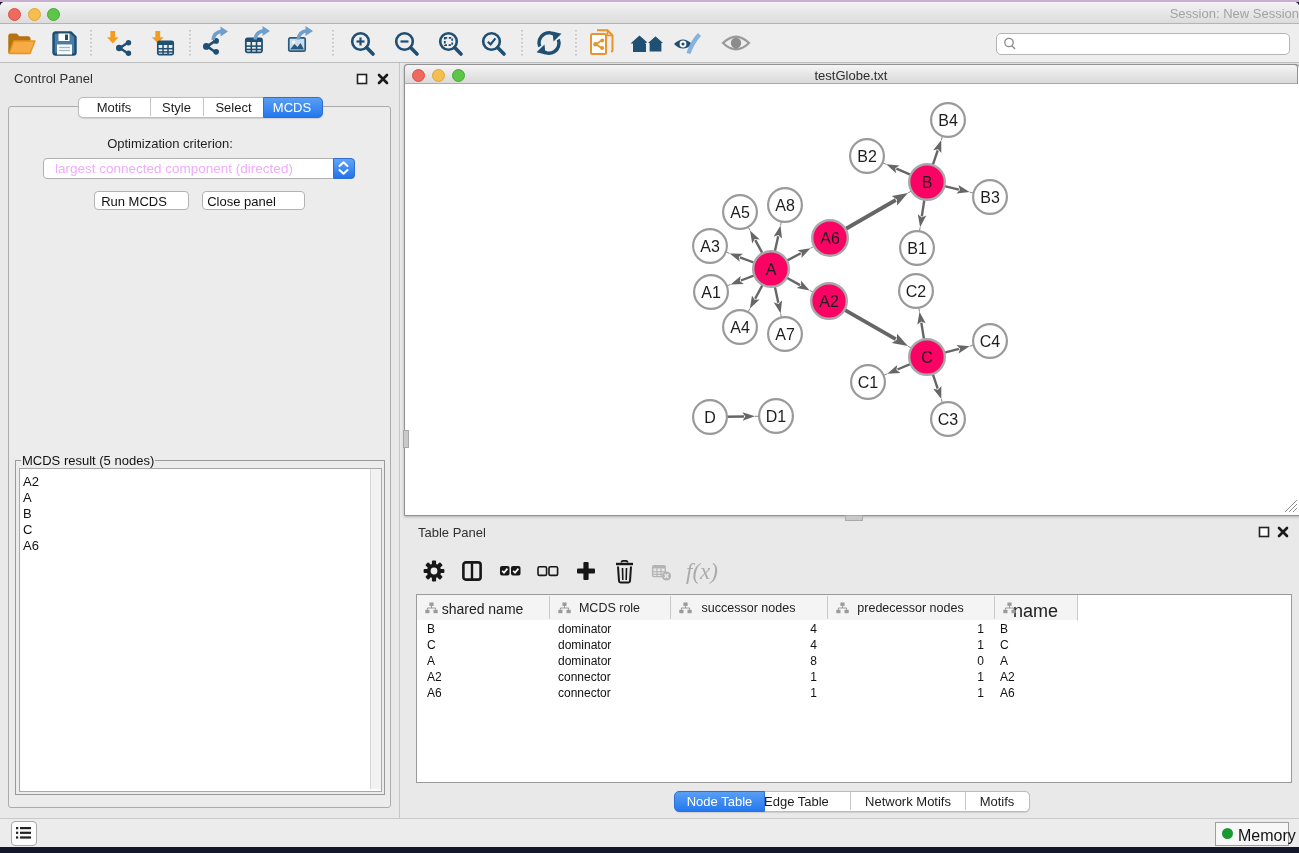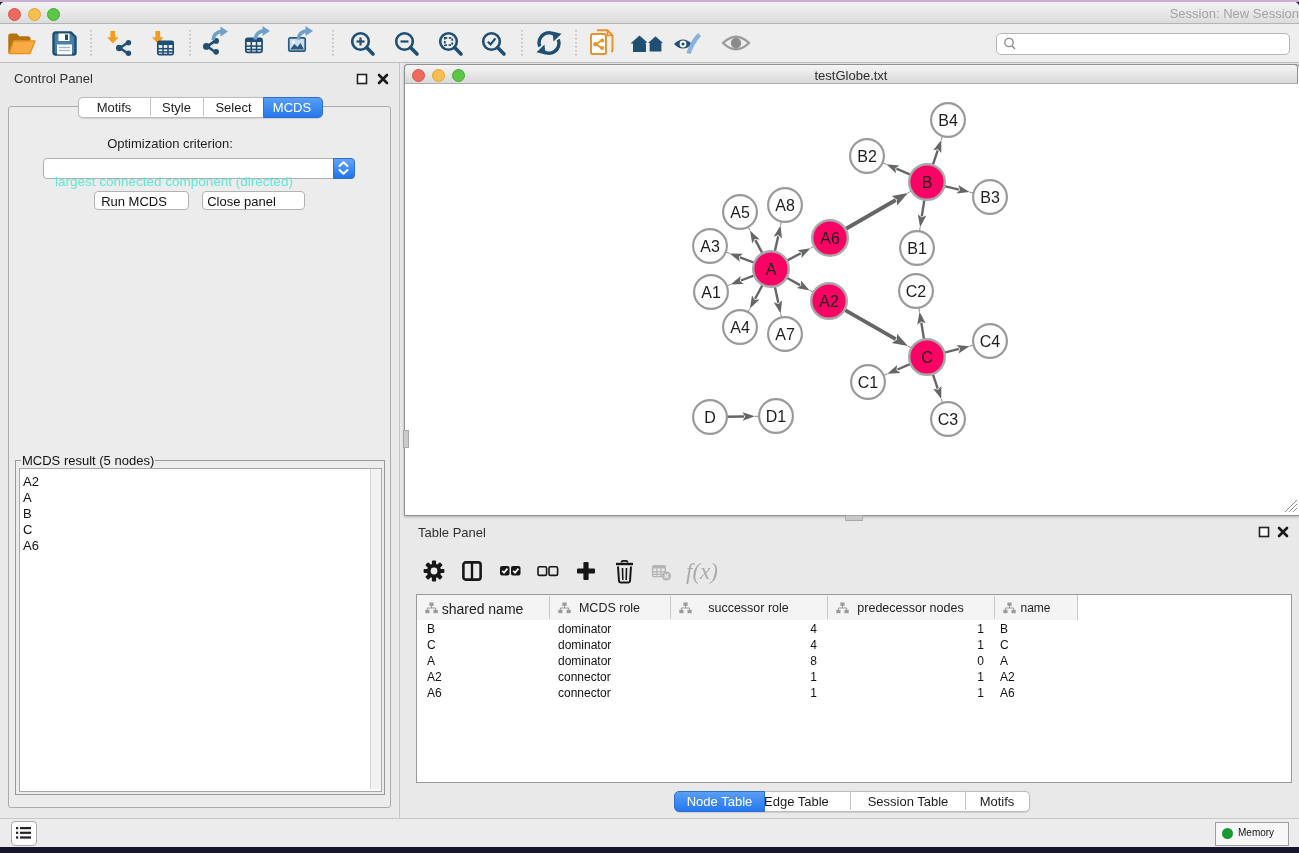--- a/index.html
+++ b/index.html
@@ -171,21 +171,21 @@
 <div class="txt" style="left:203px;top:100px;width:61px;text-align:center;font-size:13px;color:#1c1c1c">Select</div>
 <div class="txt" style="left:263px;top:100px;width:58px;text-align:center;font-size:13px;color:#fff">MCDS</div>
 
 <div class="txt" style="left:8px;top:136px;width:324px;text-align:center;font-size:13px;color:#1e1e1e">Optimization criterion:</div>
 <div class="abs" style="left:43px;top:158px;width:310px;height:19px;background:#fff;border:1px solid #b0b0b0;border-radius:4px"></div>
 <div class="abs" style="left:333px;top:158px;width:20px;height:19px;background:linear-gradient(#62a5f6,#2273ec);border:1px solid #2e6fd0;border-radius:0 4px 4px 0"></div>
 <svg class="abs" style="left:336px;top:160px" width="15" height="16" viewBox="0 0 15 16">
     <path d="M3.5 6 L7.5 2.2 L11.5 6" fill="none" stroke="#fff" stroke-width="2" stroke-linecap="round" stroke-linejoin="round"></path>
     <path d="M3.5 10 L7.5 13.8 L11.5 10" fill="none" stroke="#fff" stroke-width="2" stroke-linecap="round" stroke-linejoin="round"></path>
   </svg>
-<div class="txt" style="left:55px;top:174px;font-size:13.5px;color:#5eead4">largest connected component (directed)</div>
+<div class="txt" style="left:55px;top:161px;font-size:13.5px;color:#f0abfc">largest connected component (directed)</div>
 <div class="abs" style="left:94px;top:191px;width:93px;height:17px;background:#fff;border:1px solid #b3b3b3;border-radius:4px"></div>
 <div class="txt" style="left:94px;top:194px;width:80px;text-align:center;font-size:13px;color:#111">Run MCDS</div>
 <div class="abs" style="left:202px;top:191px;width:101px;height:17px;background:#fff;border:1px solid #b3b3b3;border-radius:4px"></div>
 <div class="txt" style="left:202px;top:194px;width:79px;text-align:center;font-size:13px;color:#111">Close panel</div>
 
 <fieldset class="abs" style="left:15px;top:453px;width:368px;height:340px;border:1px solid #999;margin:0;padding:0;border-radius:0">
 <legend style="font-size:13px;color:#111;margin-left:5px;padding:0 1px">MCDS result (5 nodes)</legend>
 </fieldset>
 <div class="abs" style="left:19px;top:468px;width:361px;height:322px;background:#fff;border:1px solid #a8a8a8"></div>
 <div class="abs" style="left:370px;top:469px;width:10px;height:320px;background:#f2f2f2;border-left:1px solid #d6d6d6"></div>
@@ -388,41 +388,41 @@
 <div class="txt" style="left:549px;top:601px;width:121px;text-align:center;font-size:12.5px;color:#222">MCDS role</div>
 <svg class="abs" style="left:558px;top:602px" width="13" height="12" viewBox="0 0 13 12">
     <g fill="#9a9a9a">
       <rect x="4.4" y="0.5" width="4.2" height="3.4"></rect>
       <rect x="0.3" y="7.8" width="4.2" height="3.4"></rect>
       <rect x="8.5" y="7.8" width="4.2" height="3.4"></rect>
       <path d="M6.5 4 L6.5 6 M2.4 7.8 L2.4 6 L10.6 6 L10.6 7.8" stroke="#9a9a9a" stroke-width="1" fill="none"></path>
     </g>
   </svg>
 <div class="abs" style="left:670px;top:596px;width:1px;height:23px;background:#c9c9c9"></div>
-<div class="txt" style="left:670px;top:601px;width:157px;text-align:center;font-size:12.5px;color:#222">successor role</div>
+<div class="txt" style="left:670px;top:601px;width:157px;text-align:center;font-size:12.5px;color:#222">successor nodes</div>
 <svg class="abs" style="left:679px;top:602px" width="13" height="12" viewBox="0 0 13 12">
     <g fill="#9a9a9a">
       <rect x="4.4" y="0.5" width="4.2" height="3.4"></rect>
       <rect x="0.3" y="7.8" width="4.2" height="3.4"></rect>
       <rect x="8.5" y="7.8" width="4.2" height="3.4"></rect>
       <path d="M6.5 4 L6.5 6 M2.4 7.8 L2.4 6 L10.6 6 L10.6 7.8" stroke="#9a9a9a" stroke-width="1" fill="none"></path>
     </g>
   </svg>
 <div class="abs" style="left:827px;top:596px;width:1px;height:23px;background:#c9c9c9"></div>
 <div class="txt" style="left:827px;top:601px;width:167px;text-align:center;font-size:12.5px;color:#222">predecessor nodes</div>
 <svg class="abs" style="left:836px;top:602px" width="13" height="12" viewBox="0 0 13 12">
     <g fill="#9a9a9a">
       <rect x="4.4" y="0.5" width="4.2" height="3.4"></rect>
       <rect x="0.3" y="7.8" width="4.2" height="3.4"></rect>
       <rect x="8.5" y="7.8" width="4.2" height="3.4"></rect>
       <path d="M6.5 4 L6.5 6 M2.4 7.8 L2.4 6 L10.6 6 L10.6 7.8" stroke="#9a9a9a" stroke-width="1" fill="none"></path>
     </g>
   </svg>
 <div class="abs" style="left:994px;top:596px;width:1px;height:23px;background:#c9c9c9"></div>
-<div class="txt" style="left:994px;top:601px;width:83px;text-align:center;font-size:12px;color:#222">name</div>
+<div class="txt" style="left:994px;top:601px;width:83px;text-align:center;font-size:18px;color:#222">name</div>
 <svg class="abs" style="left:1003px;top:602px" width="13" height="12" viewBox="0 0 13 12">
     <g fill="#9a9a9a">
       <rect x="4.4" y="0.5" width="4.2" height="3.4"></rect>
       <rect x="0.3" y="7.8" width="4.2" height="3.4"></rect>
       <rect x="8.5" y="7.8" width="4.2" height="3.4"></rect>
       <path d="M6.5 4 L6.5 6 M2.4 7.8 L2.4 6 L10.6 6 L10.6 7.8" stroke="#9a9a9a" stroke-width="1" fill="none"></path>
     </g>
   </svg>
 <div class="txt" style="left:427px;top:622px;font-size:12px;color:#111">B</div>
 <div class="txt" style="left:558px;top:622px;font-size:12px;color:#111">dominator</div>
@@ -449,34 +449,34 @@
 <div class="txt" style="left:760px;top:686px;width:57px;text-align:right;font-size:12px;color:#111">1</div>
 <div class="txt" style="left:930px;top:686px;width:54px;text-align:right;font-size:12px;color:#111">1</div>
 <div class="txt" style="left:1000px;top:686px;font-size:12px;color:#111">A6</div>
 
 <div class="abs" style="left:675px;top:791px;width:353px;height:19px;background:#fff;border:1px solid #bcbcbc;border-radius:5px;box-shadow:0 0.5px 1px rgba(0,0,0,.12)"></div>
 <div class="abs" style="left:674px;top:791px;width:89px;height:19px;background:linear-gradient(#5a9ef5,#2478ee);border:1px solid #2e6fd0;border-radius:5px 0 0 5px"></div>
 <div class="abs" style="left:850px;top:791px;width:1px;height:19px;background:#c4c4c4"></div>
 <div class="abs" style="left:965px;top:791px;width:1px;height:19px;background:#c4c4c4"></div>
 <div class="txt" style="left:675px;top:794px;width:89px;text-align:center;font-size:13px;color:#fff">Node Table</div>
 <div class="txt" style="left:764px;top:794px;width:86px;text-align:left;font-size:13px;color:#1c1c1c">Edge Table</div>
-<div class="txt" style="left:851px;top:794px;width:114px;text-align:center;font-size:13px;color:#1c1c1c">Session Table</div>
+<div class="txt" style="left:851px;top:794px;width:114px;text-align:center;font-size:13px;color:#1c1c1c">Network Motifs</div>
 <div class="txt" style="left:966px;top:794px;width:62px;text-align:center;font-size:13px;color:#1c1c1c">Motifs</div>
 
 <div class="abs" style="left:0;top:818px;width:1299px;height:29px;background:#ececec;border-top:1px solid #c9c9c9"></div>
 <div class="abs" style="left:11px;top:821px;width:24px;height:23px;background:#fcfcfc;border:1px solid #ababab;border-radius:4px"></div>
 <svg class="abs" style="left:16px;top:826px" width="15" height="14" viewBox="0 0 15 14">
     <g fill="#222">
       <rect x="0" y="1" width="2.2" height="2.2"></rect>
       <rect x="4" y="1" width="11" height="2.2"></rect>
       <rect x="0" y="5.7" width="2.2" height="2.2"></rect>
       <rect x="4" y="5.7" width="11" height="2.2"></rect>
       <rect x="0" y="10.4" width="2.2" height="2.2"></rect>
       <rect x="4" y="10.4" width="11" height="2.2"></rect>
     </g>
   </svg>
 <div class="abs" style="left:1215px;top:822px;width:72px;height:22px;background:#f7f7f7;border:1px solid #9f9f9f"></div>
 <div class="abs" style="left:1222px;top:828px;width:11px;height:11px;border-radius:50%;background:#189a33"></div>
-<div class="txt" style="left:1238px;top:827px;font-size:10px;color:#111">Memory</div>
+<div class="txt" style="left:1238px;top:827px;font-size:16px;color:#111">Memory</div>
 
 <div class="abs" style="left:0;top:0;width:1299px;height:2px;background:#c9aed2"></div>
 <div class="abs" style="left:0;top:847px;width:1299px;height:6px;background:#14162b"></div>
 <div class="abs" style="left:1294px;top:0;width:5px;height:2px;background:#c9aed2"></div>
 
 </body></html>

